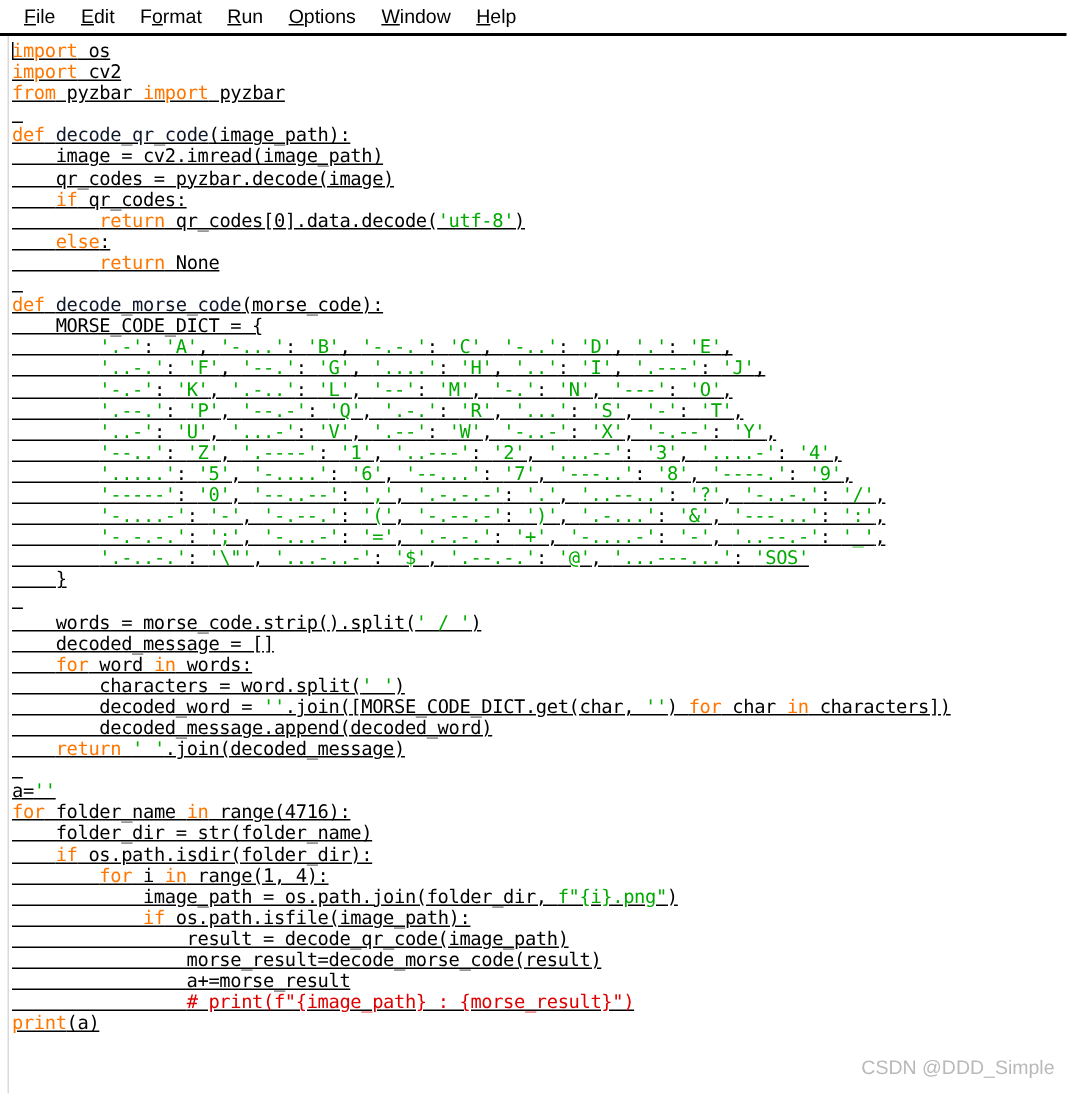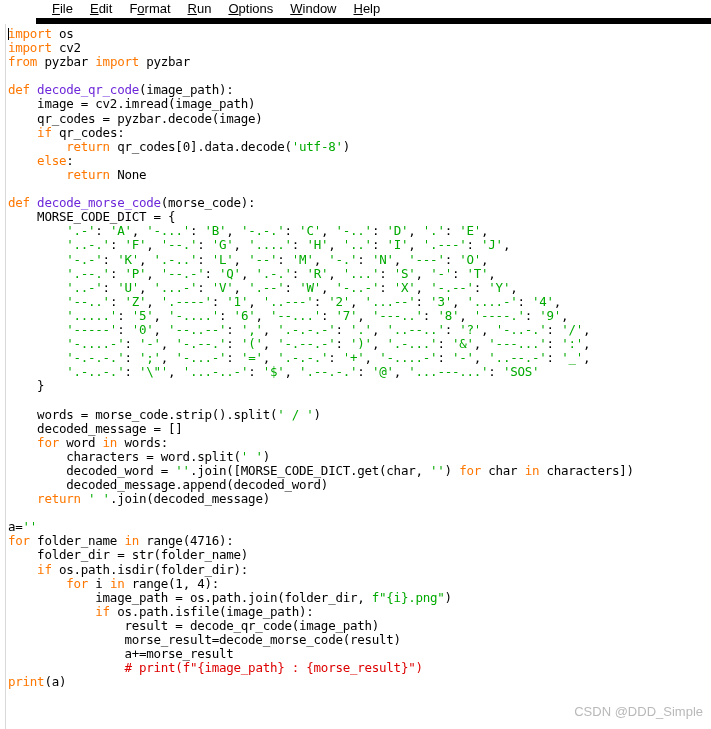--- a/index.html
+++ b/index.html
@@ -19,26 +19,25 @@
     position: relative;
     background: #ffffff;
     display: flex;
     flex-direction: column;
   }
   
   .menubar {
     height: 24px;
     flex: 0 0 24px;
     background: #ffffff;
-    border-bottom: 6px solid #000000;
+    border-bottom: 2px solid #000000;
     display: flex;
     align-items: center;
     padding-left: 8px;
     box-sizing: border-box;
-    margin-left: 36px;
   }
   .menu-item {
     font-family: "Liberation Sans", sans-serif;
     font-size: 13px;
     color: #000000;
     padding: 1px 9px 1px 8px;
     cursor: default;
     white-space: pre;
     line-height: 16px;
   }
@@ -65,27 +64,28 @@
     position: absolute;
     left: 8px;
     top: 3px;
     right: 0;
     font-family: "DejaVu Sans Mono", monospace;
     font-size: 12.5px;
     line-height: 14.1px;
     white-space: pre;
     color: #000000;
     letter-spacing: -0.25px;
+    text-decoration: underline;
   }
   .line {
     height: 14.1px;
     white-space: pre;
   }
   .kw       { color: #ff7700; }
-  .def      { color: #6d28d9; }
+  .def      { color: #0f172a; }
   .str      { color: #00aa00; }
   .cmt      { color: #dd0000; }
   .plain    { color: #000000; }
 
   
   .caret {
     display: inline-block;
     width: 1px;
     height: 12px;
     background: #000000;

